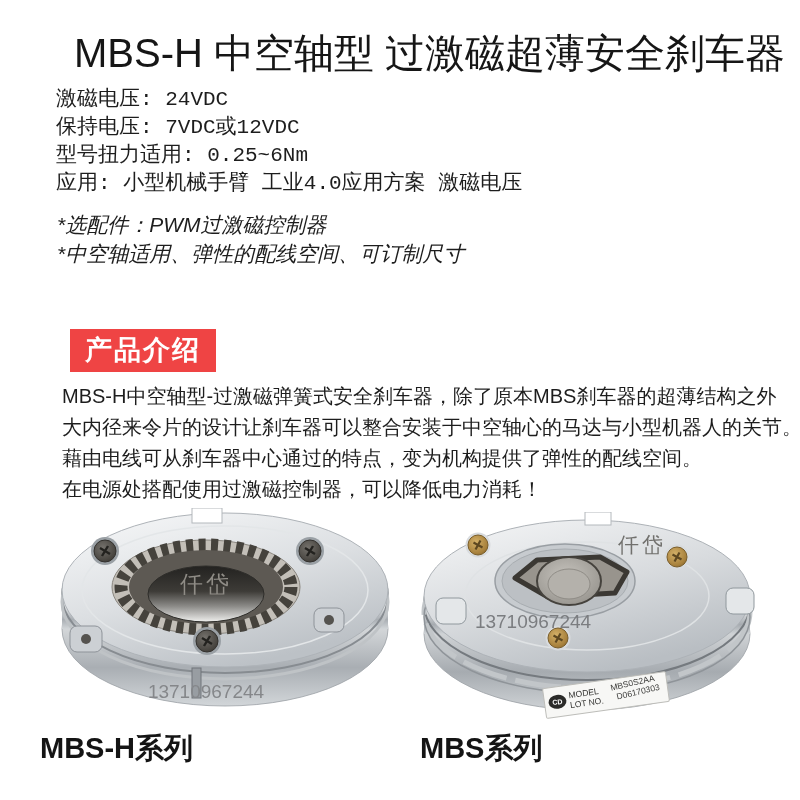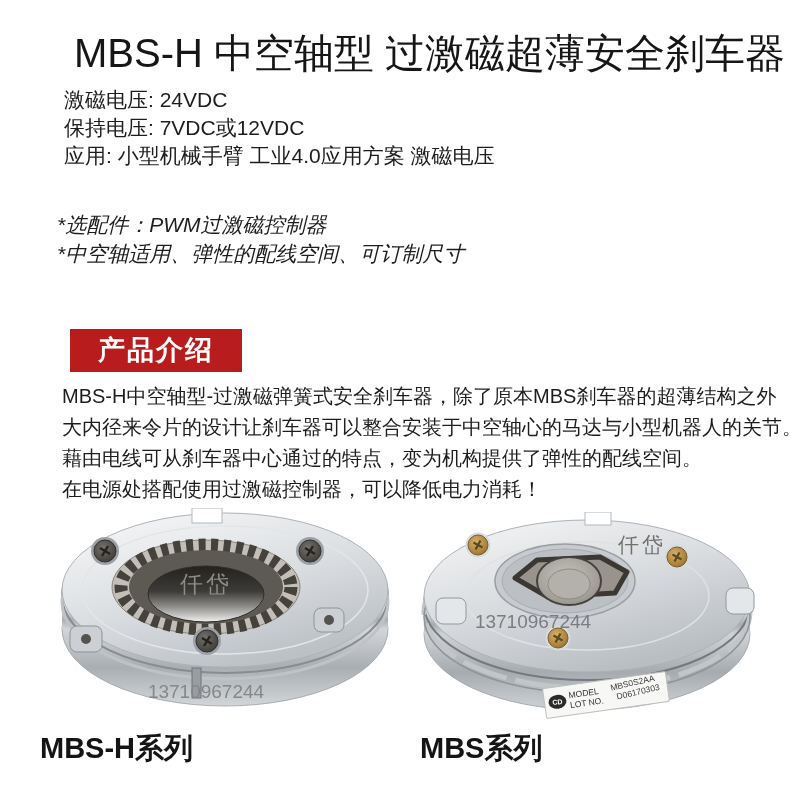--- a/index.html
+++ b/index.html
@@ -6,26 +6,26 @@
   body{
     width:800px;height:800px;background:#ffffff;position:relative;overflow:hidden;
     font-family:"Liberation Sans","DejaVu Sans",sans-serif;
     -webkit-font-smoothing:antialiased;
   }
   .abs{position:absolute;}
   .page-title{
     left:74px;top:26px;width:720px;
     font-size:40px;font-weight:400;color:#161616;letter-spacing:0px;white-space:nowrap;
   }
-  .spec-block{left:64px;top:86px;}
+  .spec-block{left:56px;top:86px;font-family:Liberation Mono, monospace;}
   .spec-block .line{font-size:21px;line-height:28px;color:#1d1d1d;white-space:nowrap;}
   .opt-block{left:57px;top:210px;font-style:italic;}
   .opt-block .line{font-size:21px;line-height:29px;color:#1d1d1d;white-space:nowrap;}
   .section-badge{
-    left:70px;top:329px;width:172px;height:43px;background:#b91c1c;
+    left:70px;top:329px;width:146px;height:43px;background:#ef4444;
     color:#ffffff;font-size:27px;font-weight:700;text-align:center;line-height:43px;
     letter-spacing:2px;
   }
   .intro-block{left:62px;top:381px;}
   .intro-block .line{font-size:20px;line-height:31px;color:#1d1d1d;white-space:nowrap;}
   .photo{display:block;}
   .photo-left{left:40px;top:508px;width:360px;height:225px;}
   .photo-right{left:420px;top:512px;width:340px;height:225px;}
   .caption{
     top:729px;font-size:29px;font-weight:700;color:#141414;text-align:left;white-space:nowrap;
@@ -35,20 +35,21 @@
   .wm{letter-spacing:3px;}
 </style>
 </head>
 <body>
 
 <div class="abs page-title">MBS-H 中空轴型 过激磁超薄安全刹车器</div>
 
 <div class="abs spec-block">
   <div class="line">激磁电压: 24VDC</div>
   <div class="line">保持电压: 7VDC或12VDC</div>
+  <div class="line">型号扭力适用: 0.25~6Nm</div>
   <div class="line">应用: 小型机械手臂 工业4.0应用方案 激磁电压</div>
 </div>
 
 <div class="abs opt-block">
   <div class="line">*选配件：PWM过激磁控制器</div>
   <div class="line">*中空轴适用、弹性的配线空间、可订制尺寸</div>
 </div>
 
 <div class="abs section-badge">产品介绍</div>
 

